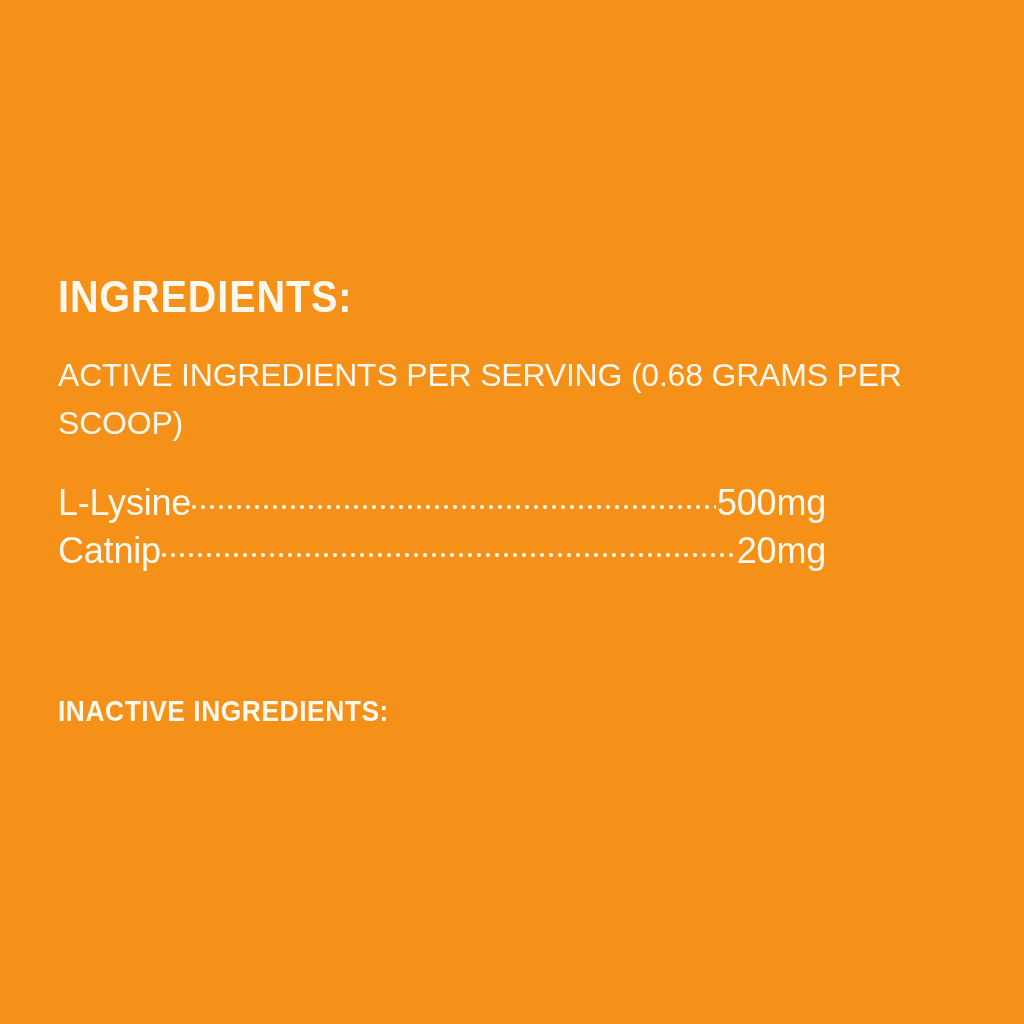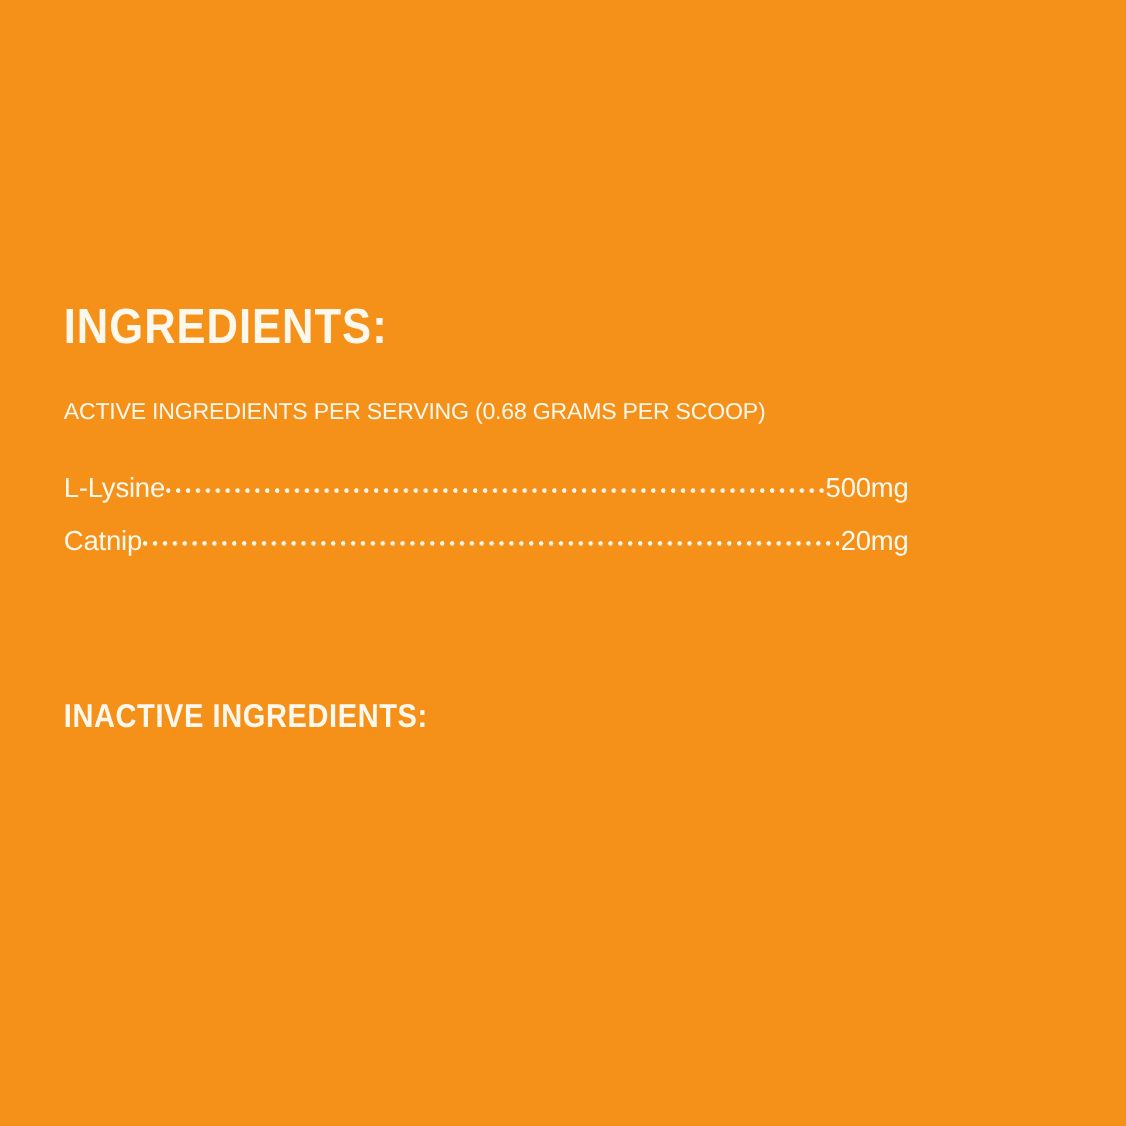--- a/index.html
+++ b/index.html
@@ -49,42 +49,42 @@
   }
   .section-heading.secondary {
     font-size: 30px;
     letter-spacing: 0.6px;
   }
 
   
   .body-text {
     font-family: "Liberation Sans", sans-serif;
     font-weight: 400;
-    font-size: 21px;
+    font-size: 32px;
     line-height: 48px;
     color: #FCF8EE;
     letter-spacing: -0.2px;
   }
 
   .serving-note {
     margin-top: 20px;
     width: 845px;
   }
 
   
   .ingredient-list {
     margin-top: 0;
     width: 768px;
   }
   .ingredient-row {
     display: flex;
     align-items: baseline;
     width: 768px;
     font-family: "Liberation Sans", sans-serif;
-    font-size: 25px;
+    font-size: 36px;
     line-height: 48px;
     color: #FCF8EE;
     letter-spacing: -0.2px;
     white-space: nowrap;
   }
   .ingredient-name {
     flex: 0 0 auto;
   }
   .leader {
     flex: 1 1 auto;

